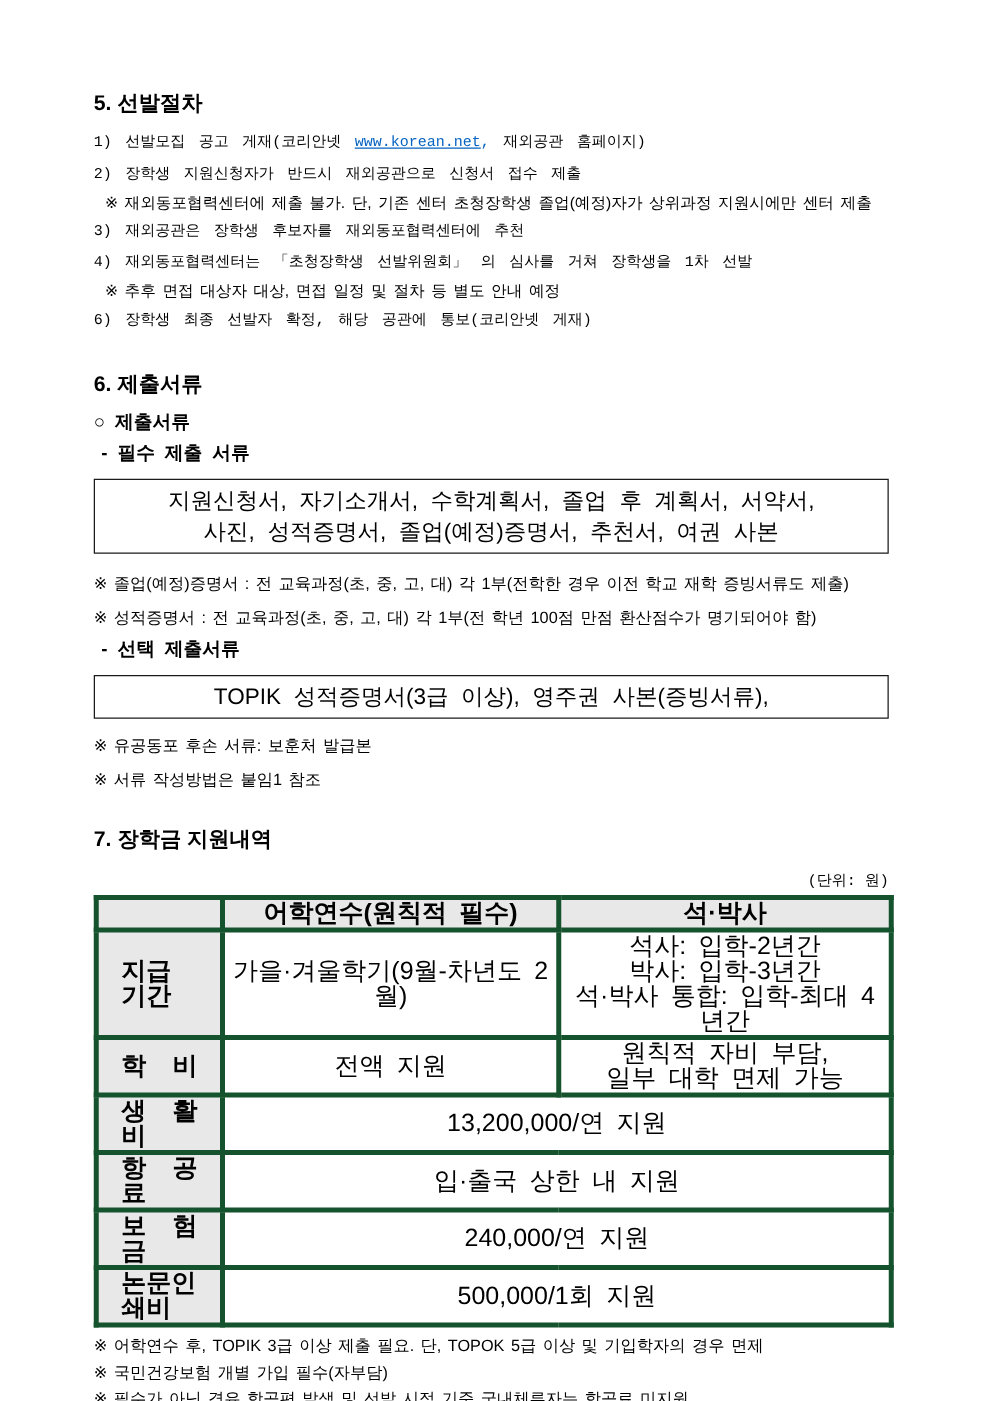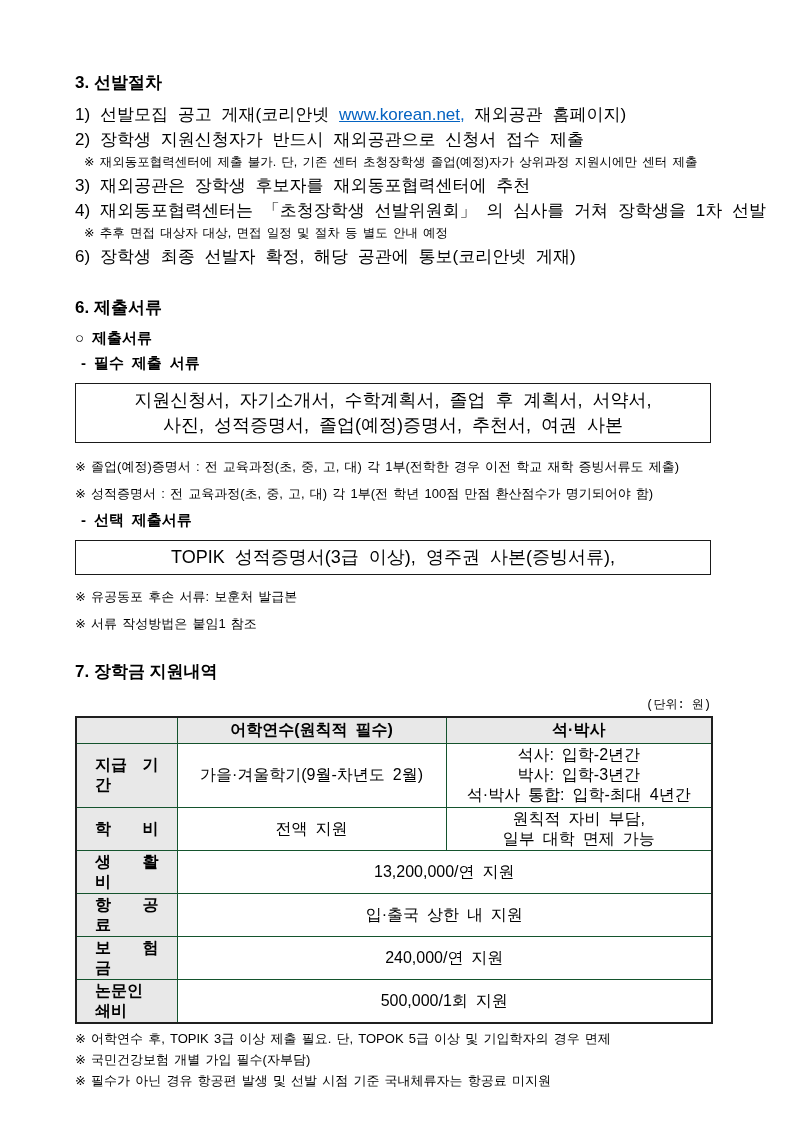--- a/index.html
+++ b/index.html
@@ -6,21 +6,21 @@
   body {
     width:793px; height:1121px;
     font-family:"Liberation Sans","DejaVu Sans",sans-serif;
     color:#000000;
     overflow:hidden;
   }
   .page { position:relative; width:793px; height:1121px; background:#fff; }
   .content { position:absolute; left:75px; top:72px; width:640px; }
 
   .sec-title { font-size:17px; font-weight:bold; line-height:22px; white-space:nowrap; }
-  .li  { font-size:17px; line-height:25px; word-spacing:0.30em; white-space:nowrap; }
+  .li  { font-size:12px; line-height:25px; word-spacing:0.30em; white-space:nowrap;font-family:Liberation Mono, monospace; }
   .subnote { font-size:12.5px; line-height:21px; padding-left:9px; word-spacing:0.14em; white-space:nowrap; }
 
   a.doclink { color:#0563c1; text-decoration:underline; }
   .comma { color:#0563c1; }
 
   .sub-bold { font-size:15px; font-weight:bold; line-height:25px; word-spacing:0.25em; white-space:nowrap; }
   .dash-label { padding-left:6px; }
 
   .docbox {
     margin-top:8px; width:614px;
@@ -39,22 +39,22 @@
   }
 
   table.sch {
     border-collapse:collapse;
     table-layout:fixed;
     width:636px;
     margin-top:3px;
     border:2px solid #1f1f1f;
   }
   table.sch td, table.sch th {
-    border:1px solid #14532d;
-    font-size:16px;
+    border:4px solid #14532d;
+    font-size:20px;
     text-align:center;
     vertical-align:middle;
     padding:1px 4px;
     line-height:20px;
     word-spacing:0.22em;
   }
   table.sch .gray { background:#e8e8e8; }
   table.sch th { font-weight:bold; }
   table.sch td.label-cell { font-weight:bold; }
   .jlabel {
@@ -77,21 +77,21 @@
   .mt8  { margin-top:8px; }
   .mt6  { margin-top:6px; }
   .mt4  { margin-top:4px; }
 </style>
 </head>
 <body>
 
 <div class="page">
   <div class="content">
 
-    <div class="sec-title">3. 선발절차</div>
+    <div class="sec-title">5. 선발절차</div>
     <div class="mt8">
       <div class="li"><span>1) 선발모집 공고 게재(코리안넷 </span><a href="#" class="doclink">www.korean.net</a><span class="comma">,</span><span> 재외공관 홈페이지)</span></div>
       <div class="li">2) 장학생 지원신청자가 반드시 재외공관으로 신청서 접수 제출</div>
       <div class="subnote">※ 재외동포협력센터에 제출 불가. 단, 기존 센터 초청장학생 졸업(예정)자가 상위과정 지원시에만 센터 제출</div>
       <div class="li">3) 재외공관은 장학생 후보자를 재외동포협력센터에 추천</div>
       <div class="li">4) 재외동포협력센터는 「초청장학생 선발위원회」 의 심사를 거쳐 장학생을 1차 선발</div>
       <div class="subnote">※ 추후 면접 대상자 대상, 면접 일정 및 절차 등 별도 안내 예정</div>
       <div class="li">6) 장학생 최종 선발자 확정, 해당 공관에 통보(코리안넷 게재)</div>
     </div>
 

